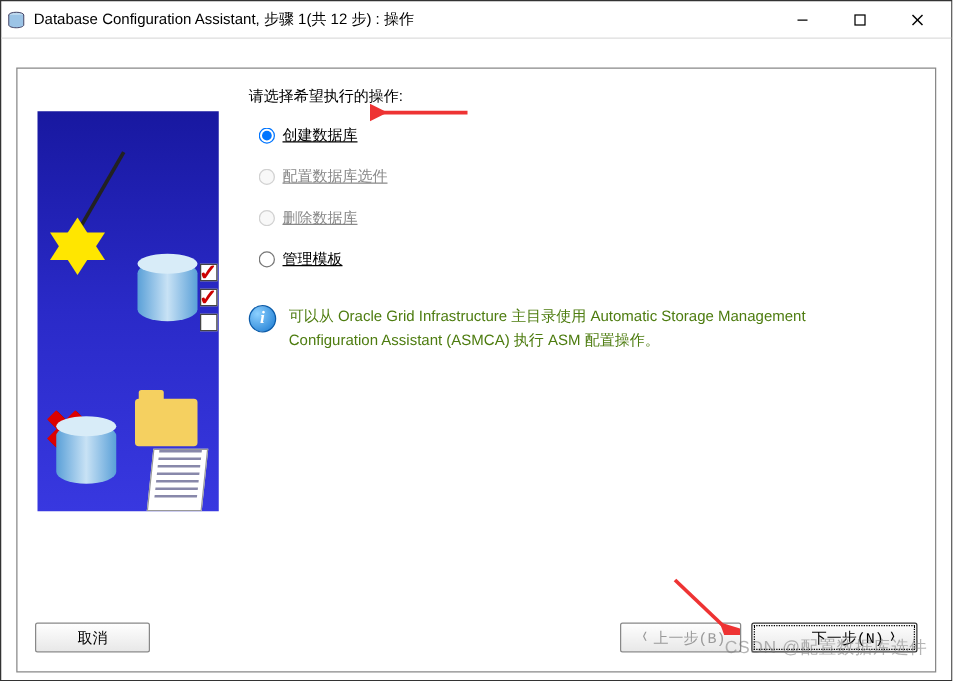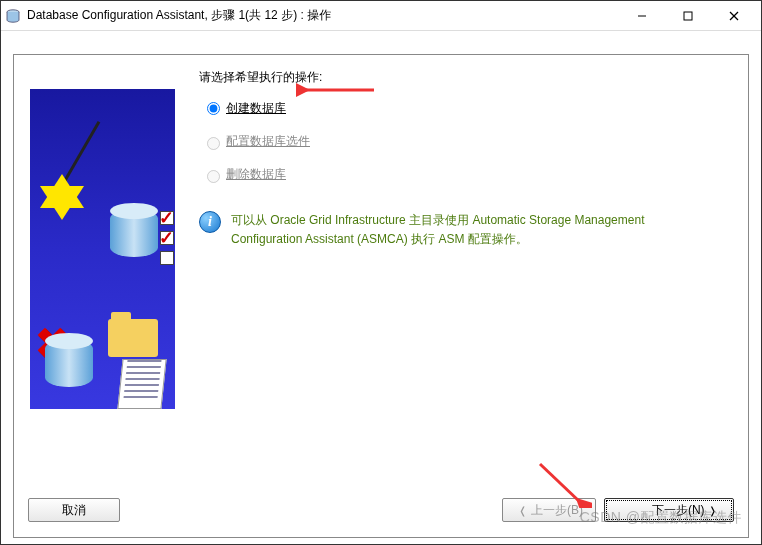--- a/index.html
+++ b/index.html
@@ -162,21 +162,21 @@
     }
     .radio-row {
       display: flex;
       align-items: center;
       margin: 0 0 16px 8px;
       font-size: 12px;
       color: #000;
       text-decoration: underline;
     }
     .radio-row input { margin-right: 6px; }
-    .radio-row.disabled { color: #888; align-items: flex-end; }
+    .radio-row.disabled { color: #888; }
     .info-row {
       display: flex;
       align-items: flex-start;
       margin-top: 28px;
       gap: 10px;
       padding-right: 20px;
     }
     .info-icon {
       width: 22px; height: 22px;
       border-radius: 50%;
@@ -196,20 +196,21 @@
       font-size: 12px;
       color: #4d7c0f;
       line-height: 1.6;
     }
     .button-bar {
       height: 46px;
       display: flex;
       align-items: center;
       padding: 0 14px 8px 14px;
       gap: 8px;
+      font-family: Liberation Mono, monospace;
     }
     .btn {
       height: 24px;
       min-width: 92px;
       padding: 0 12px;
       background: linear-gradient(#fefefe,#e8e8e8);
       border: 1px solid #888;
       border-radius: 2px;
       font-size: 12px;
       display: inline-flex;
@@ -308,20 +309,24 @@
           <label class="radio-row disabled">
             <input type="radio" name="op" disabled="" style="">
             <span>配置数据库选件</span>
           </label>
 
           <label class="radio-row disabled">
             <input type="radio" name="op" disabled="" style="">
             <span>删除数据库</span>
           </label>
 
+          <label class="radio-row">
+            <input type="radio" name="op" style="">
+            <span>管理模板</span>
+          </label>
 
           <div class="info-row">
             <div class="info-icon">i</div>
             <div class="info-text">可以从 Oracle Grid Infrastructure 主目录使用 Automatic Storage Management Configuration Assistant (ASMCA) 执行 ASM 配置操作。</div>
           </div>
         </div>
 
       </div>
 
       <div class="button-bar">

